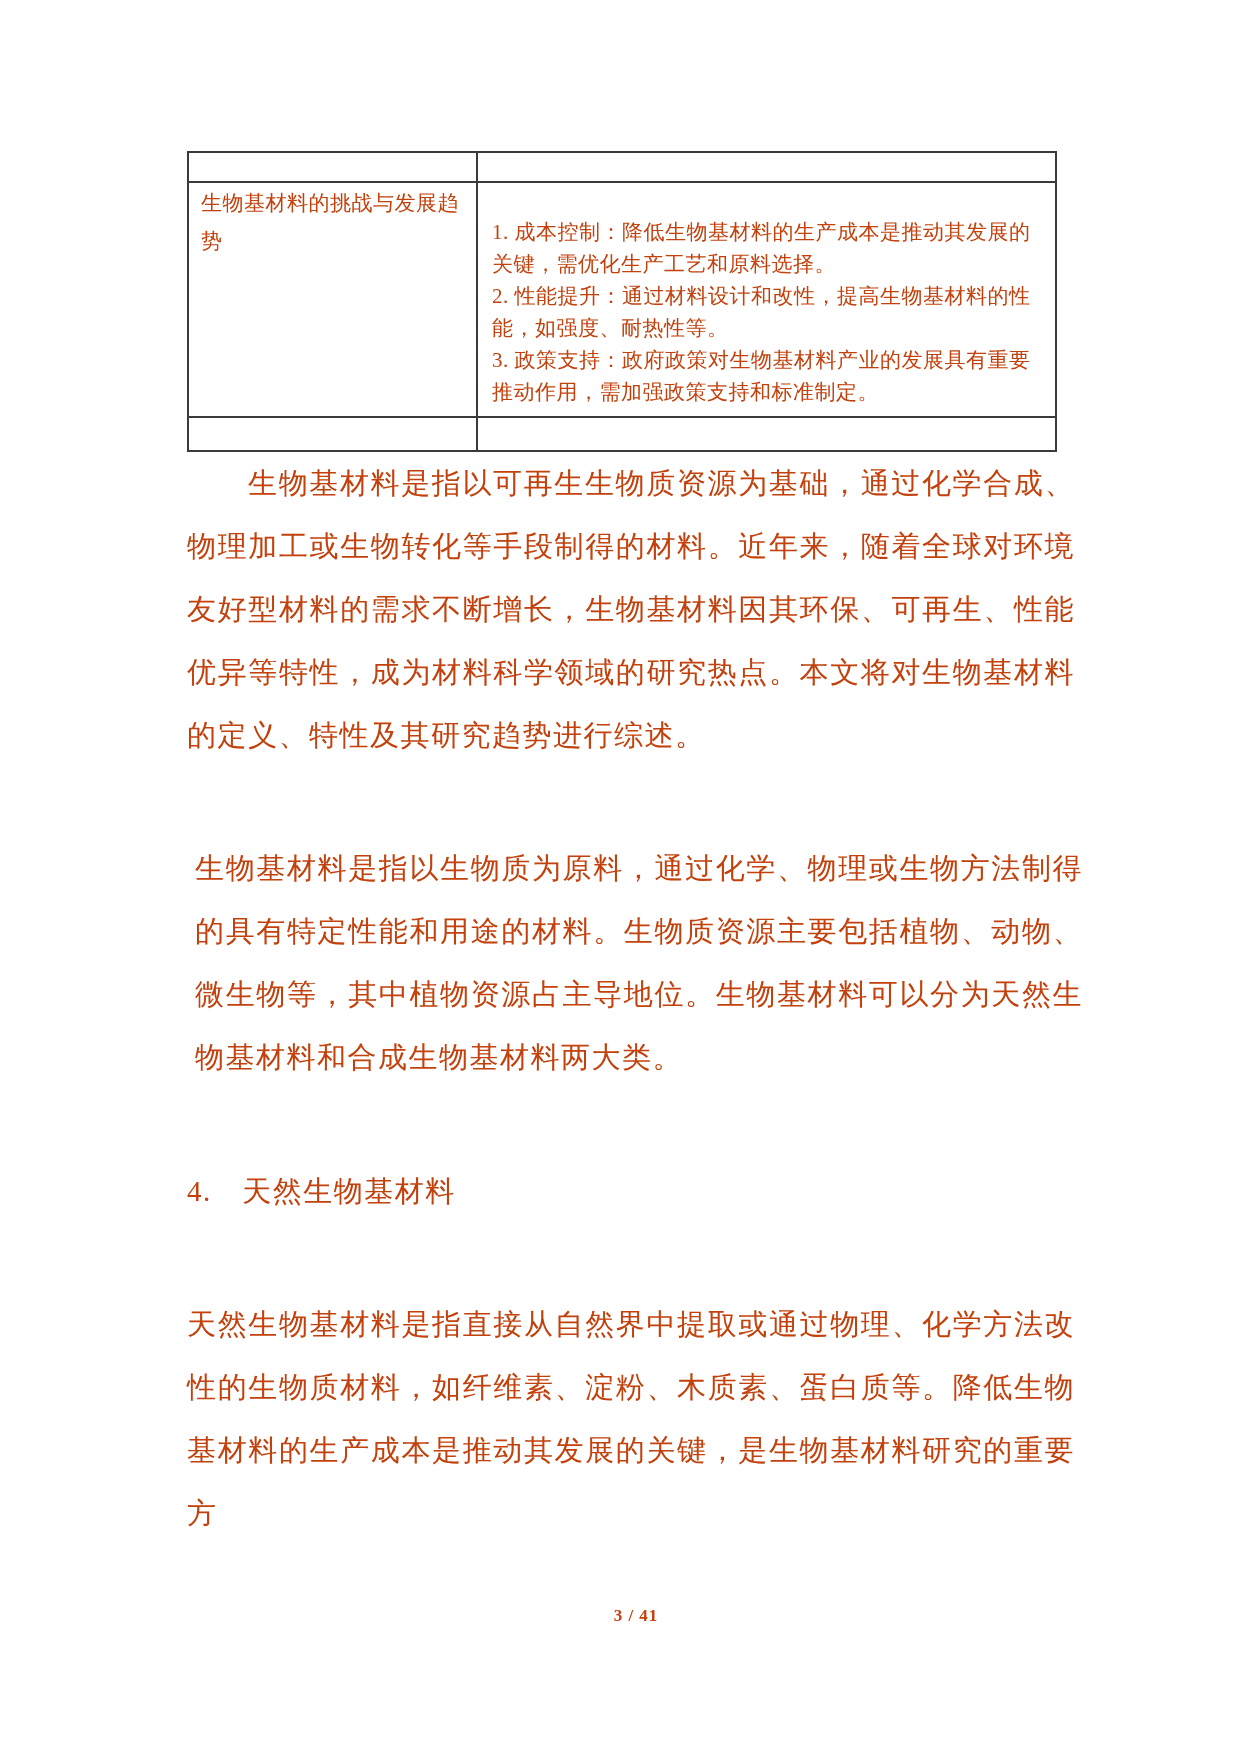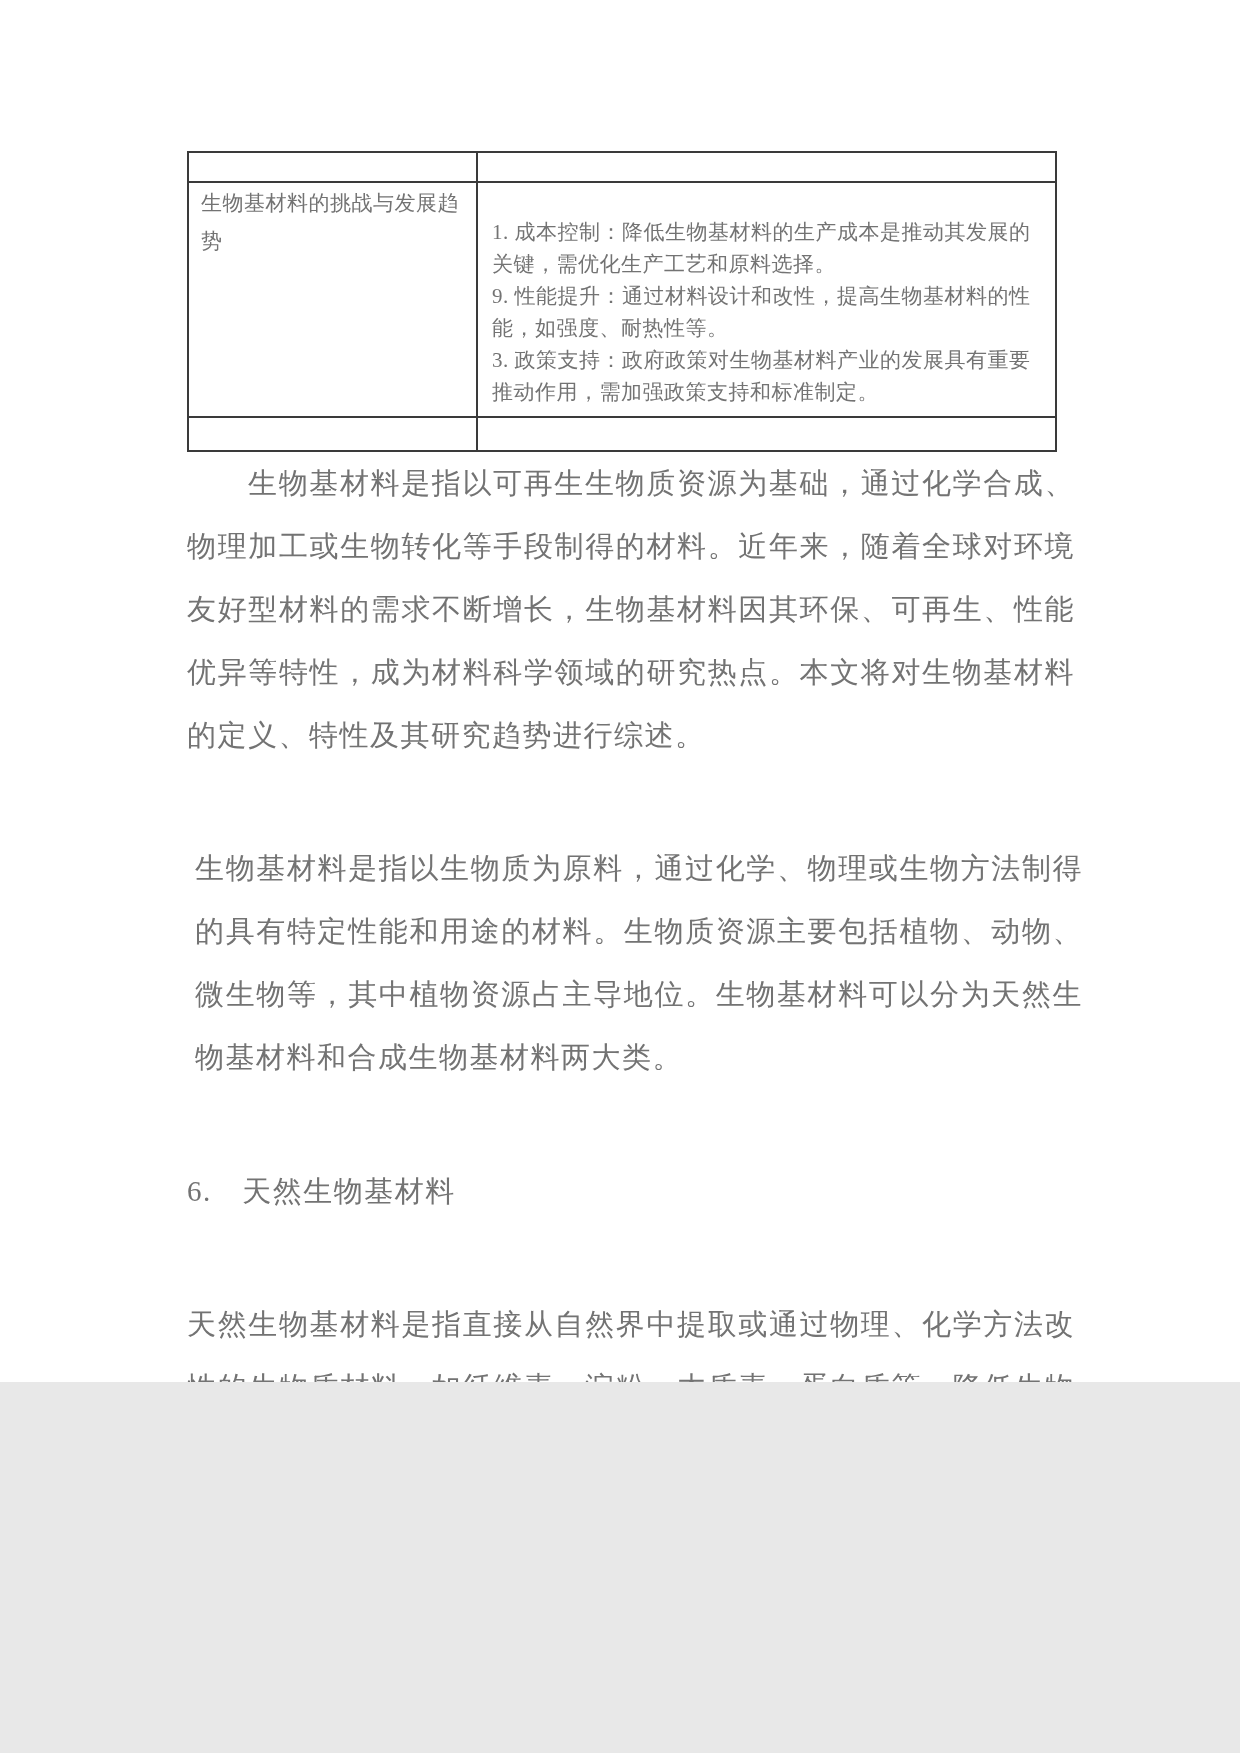--- a/index.html
+++ b/index.html
@@ -1,23 +1,23 @@
 <!DOCTYPE html>
 <html><head>
 <meta charset="utf-8">
 <style>
   * { margin:0; padding:0; box-sizing:border-box; }
   html,body { background:#e8e8e8; }
   .page {
     position:relative;
-    width:1240px; height:1382px;
+    width:1240px; height:1753px;
     margin:0 auto;
     background:#ffffff;
     font-family:"Liberation Serif","DejaVu Serif",serif;
-    color:#737373;
+    color:#c2410c;
     overflow:hidden;
   }
   .content {
     position:absolute;
     left:187px; top:151px;
     width:888px;
   }
   table.doc-table {
     width:868px;
     border-collapse:collapse;
@@ -80,36 +80,36 @@
     <table class="doc-table">
       <tbody>
           <tr class="row-empty-top">
         <td class="col-left"></td>
         <td class="col-right"></td>
       </tr>
       <tr>
         <td class="col-left cell-left">生物基材料的挑战与发展趋势</td>
         <td class="col-right cell-right">
           <div class="trend-item">1. 成本控制：降低生物基材料的生产成本是推动其发展的关键，需优化生产工艺和原料选择。</div>
-          <div class="trend-item">9. 性能提升：通过材料设计和改性，提高生物基材料的性能，如强度、耐热性等。</div>
+          <div class="trend-item">2. 性能提升：通过材料设计和改性，提高生物基材料的性能，如强度、耐热性等。</div>
           <div class="trend-item">3. 政策支持：政府政策对生物基材料产业的发展具有重要推动作用，需加强政策支持和标准制定。</div>
         </td>
       </tr>
       <tr class="row-empty-bottom">
         <td class="col-left"></td>
         <td class="col-right"></td>
       </tr>
     </tbody>
       </table>
 
     <p class="body-para indent-first">生物基材料是指以可再生生物质资源为基础，通过化学合成、物理加工或生物转化等手段制得的材料。近年来，随着全球对环境友好型材料的需求不断增长，生物基材料因其环保、可再生、性能优异等特性，成为材料科学领域的研究热点。本文将对生物基材料的定义、特性及其研究趋势进行综述。</p>
 
 
     <p class="body-para mt-para2">生物基材料是指以生物质为原料，通过化学、物理或生物方法制得的具有特定性能和用途的材料。生物质资源主要包括植物、动物、微生物等，其中植物资源占主导地位。生物基材料可以分为天然生物基材料和合成生物基材料两大类。</p>
 
-    <p class="section-heading mt-heading2">6.　天然生物基材料</p>
+    <p class="section-heading mt-heading2">4.　天然生物基材料</p>
 
     <p class="body-para mt-para3">天然生物基材料是指直接从自然界中提取或通过物理、化学方法改性的生物质材料，如纤维素、淀粉、木质素、蛋白质等。降低生物基材料的生产成本是推动其发展的关键，是生物基材料研究的重要方</p>
 
   </div>
 
   <div class="page-footer">3 / 41</div>
 </div>
 
 </body></html>

